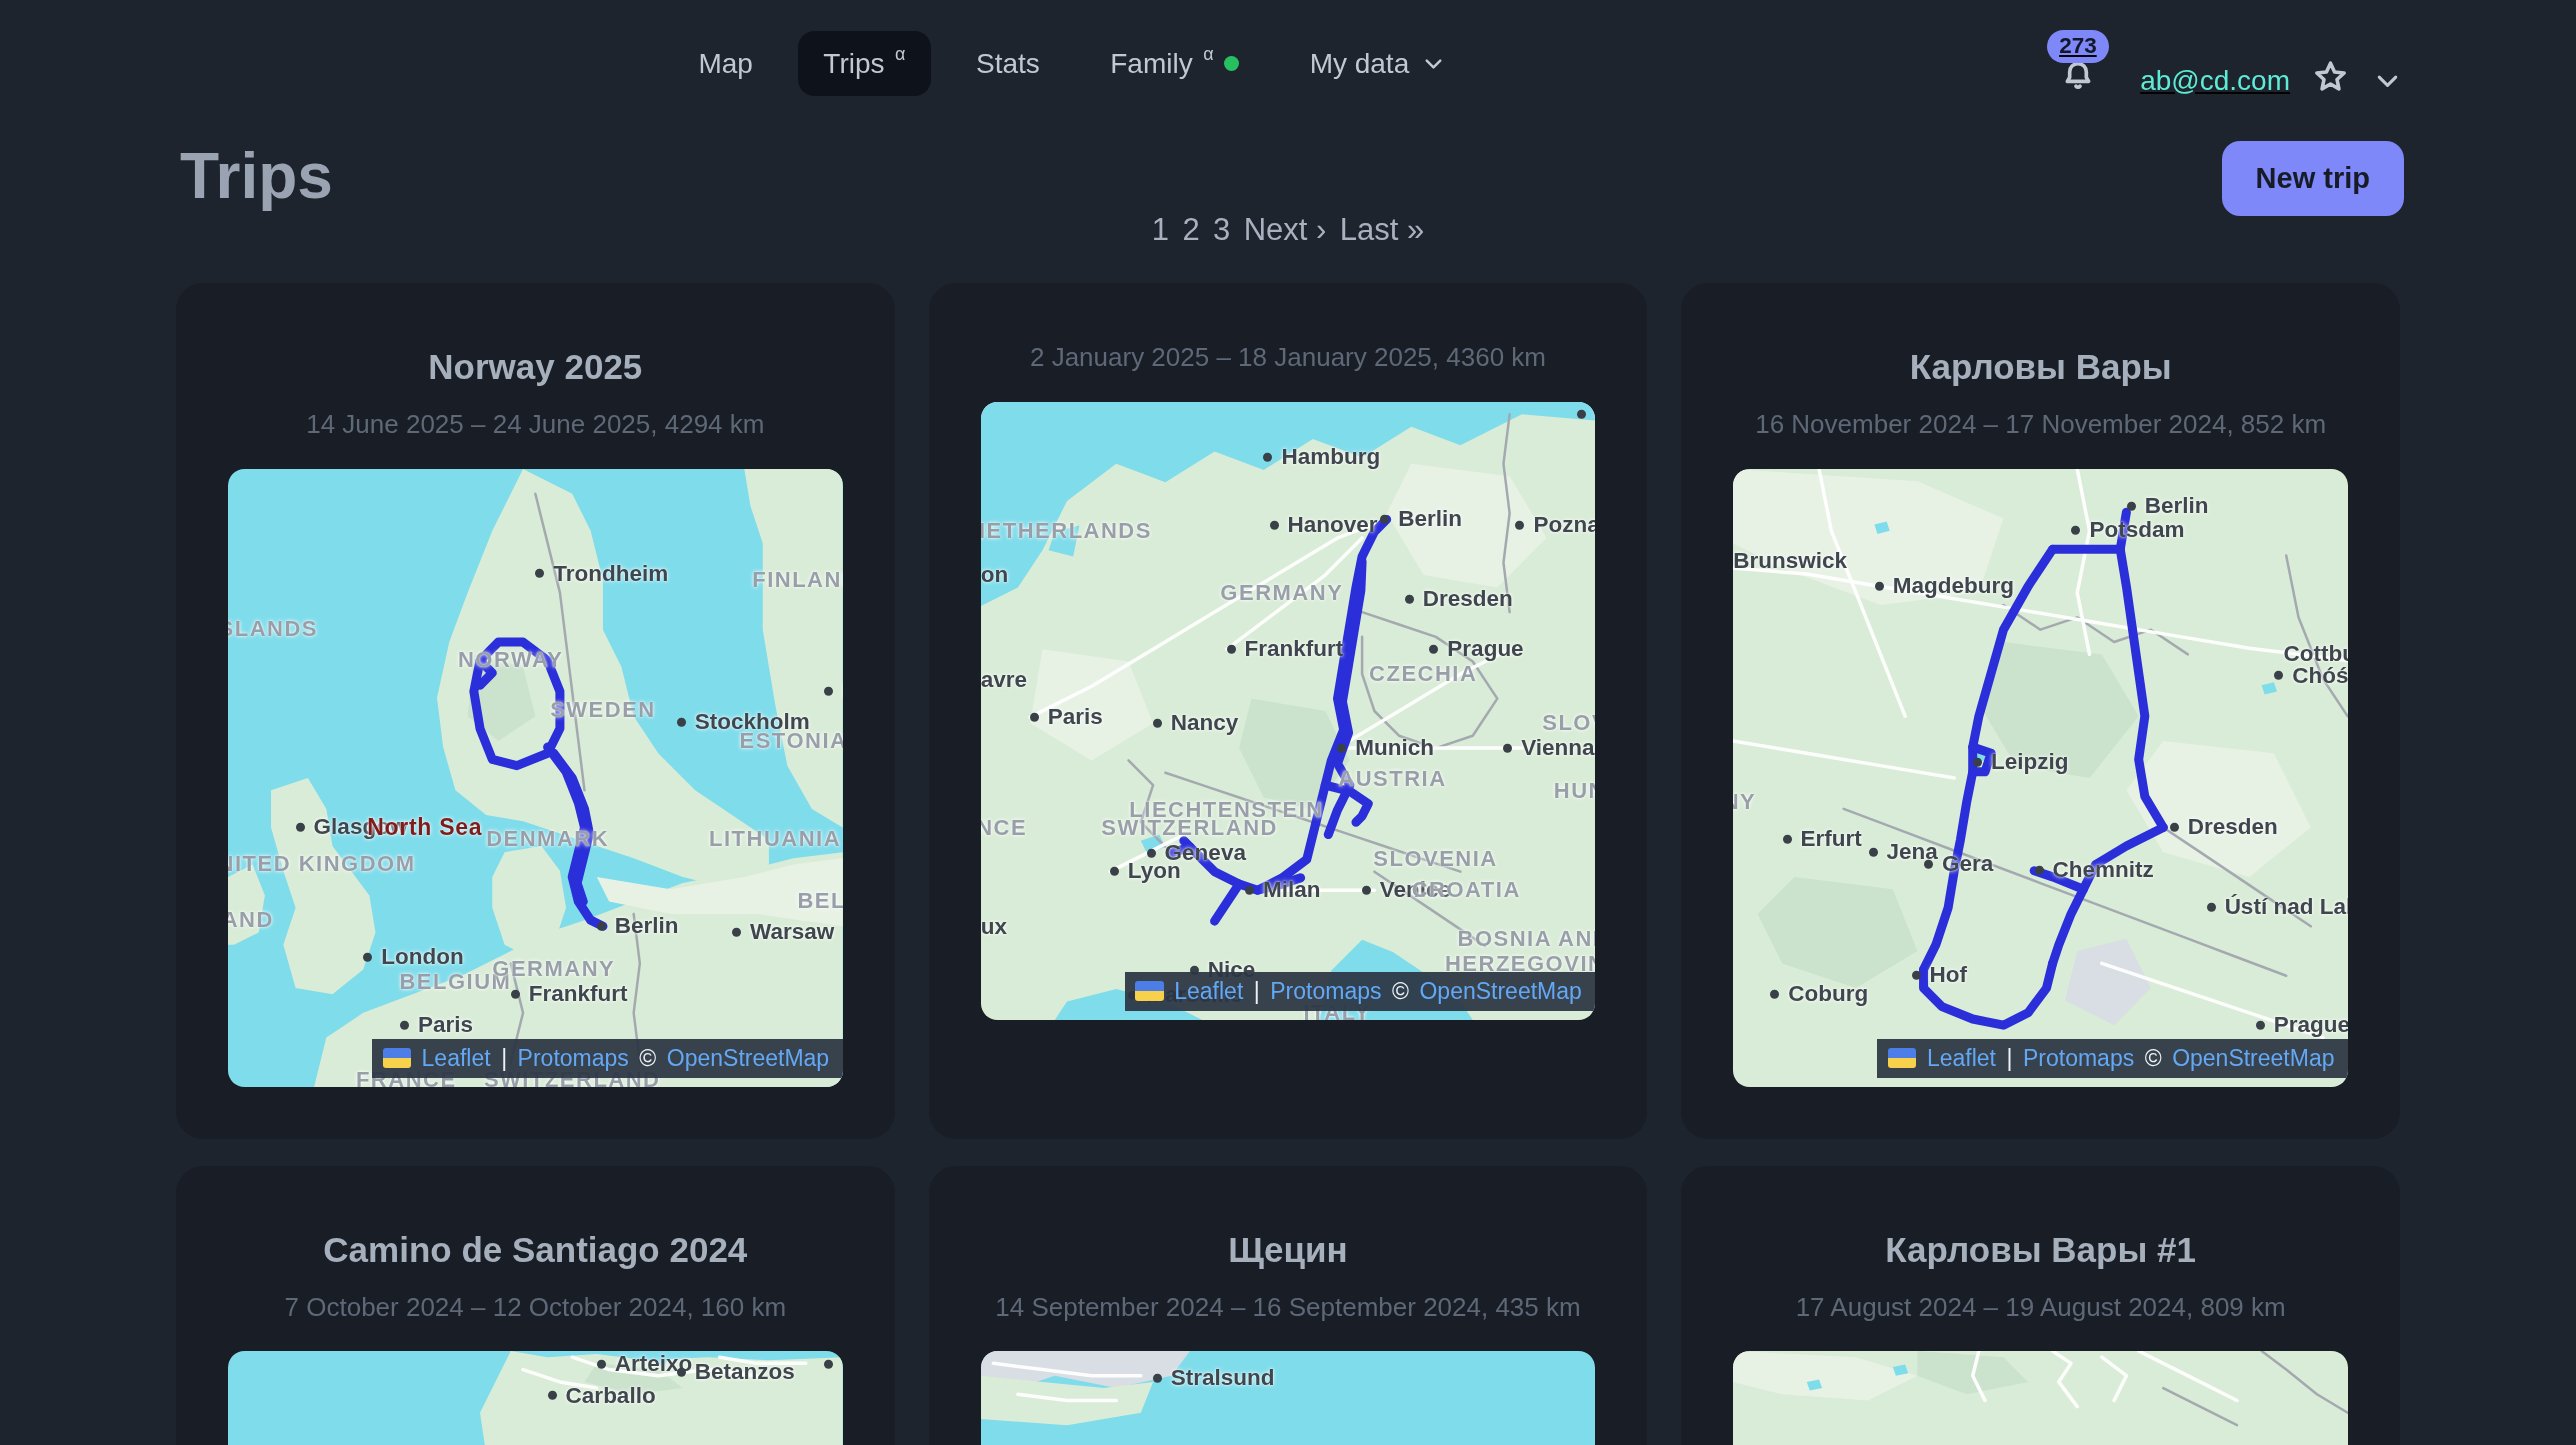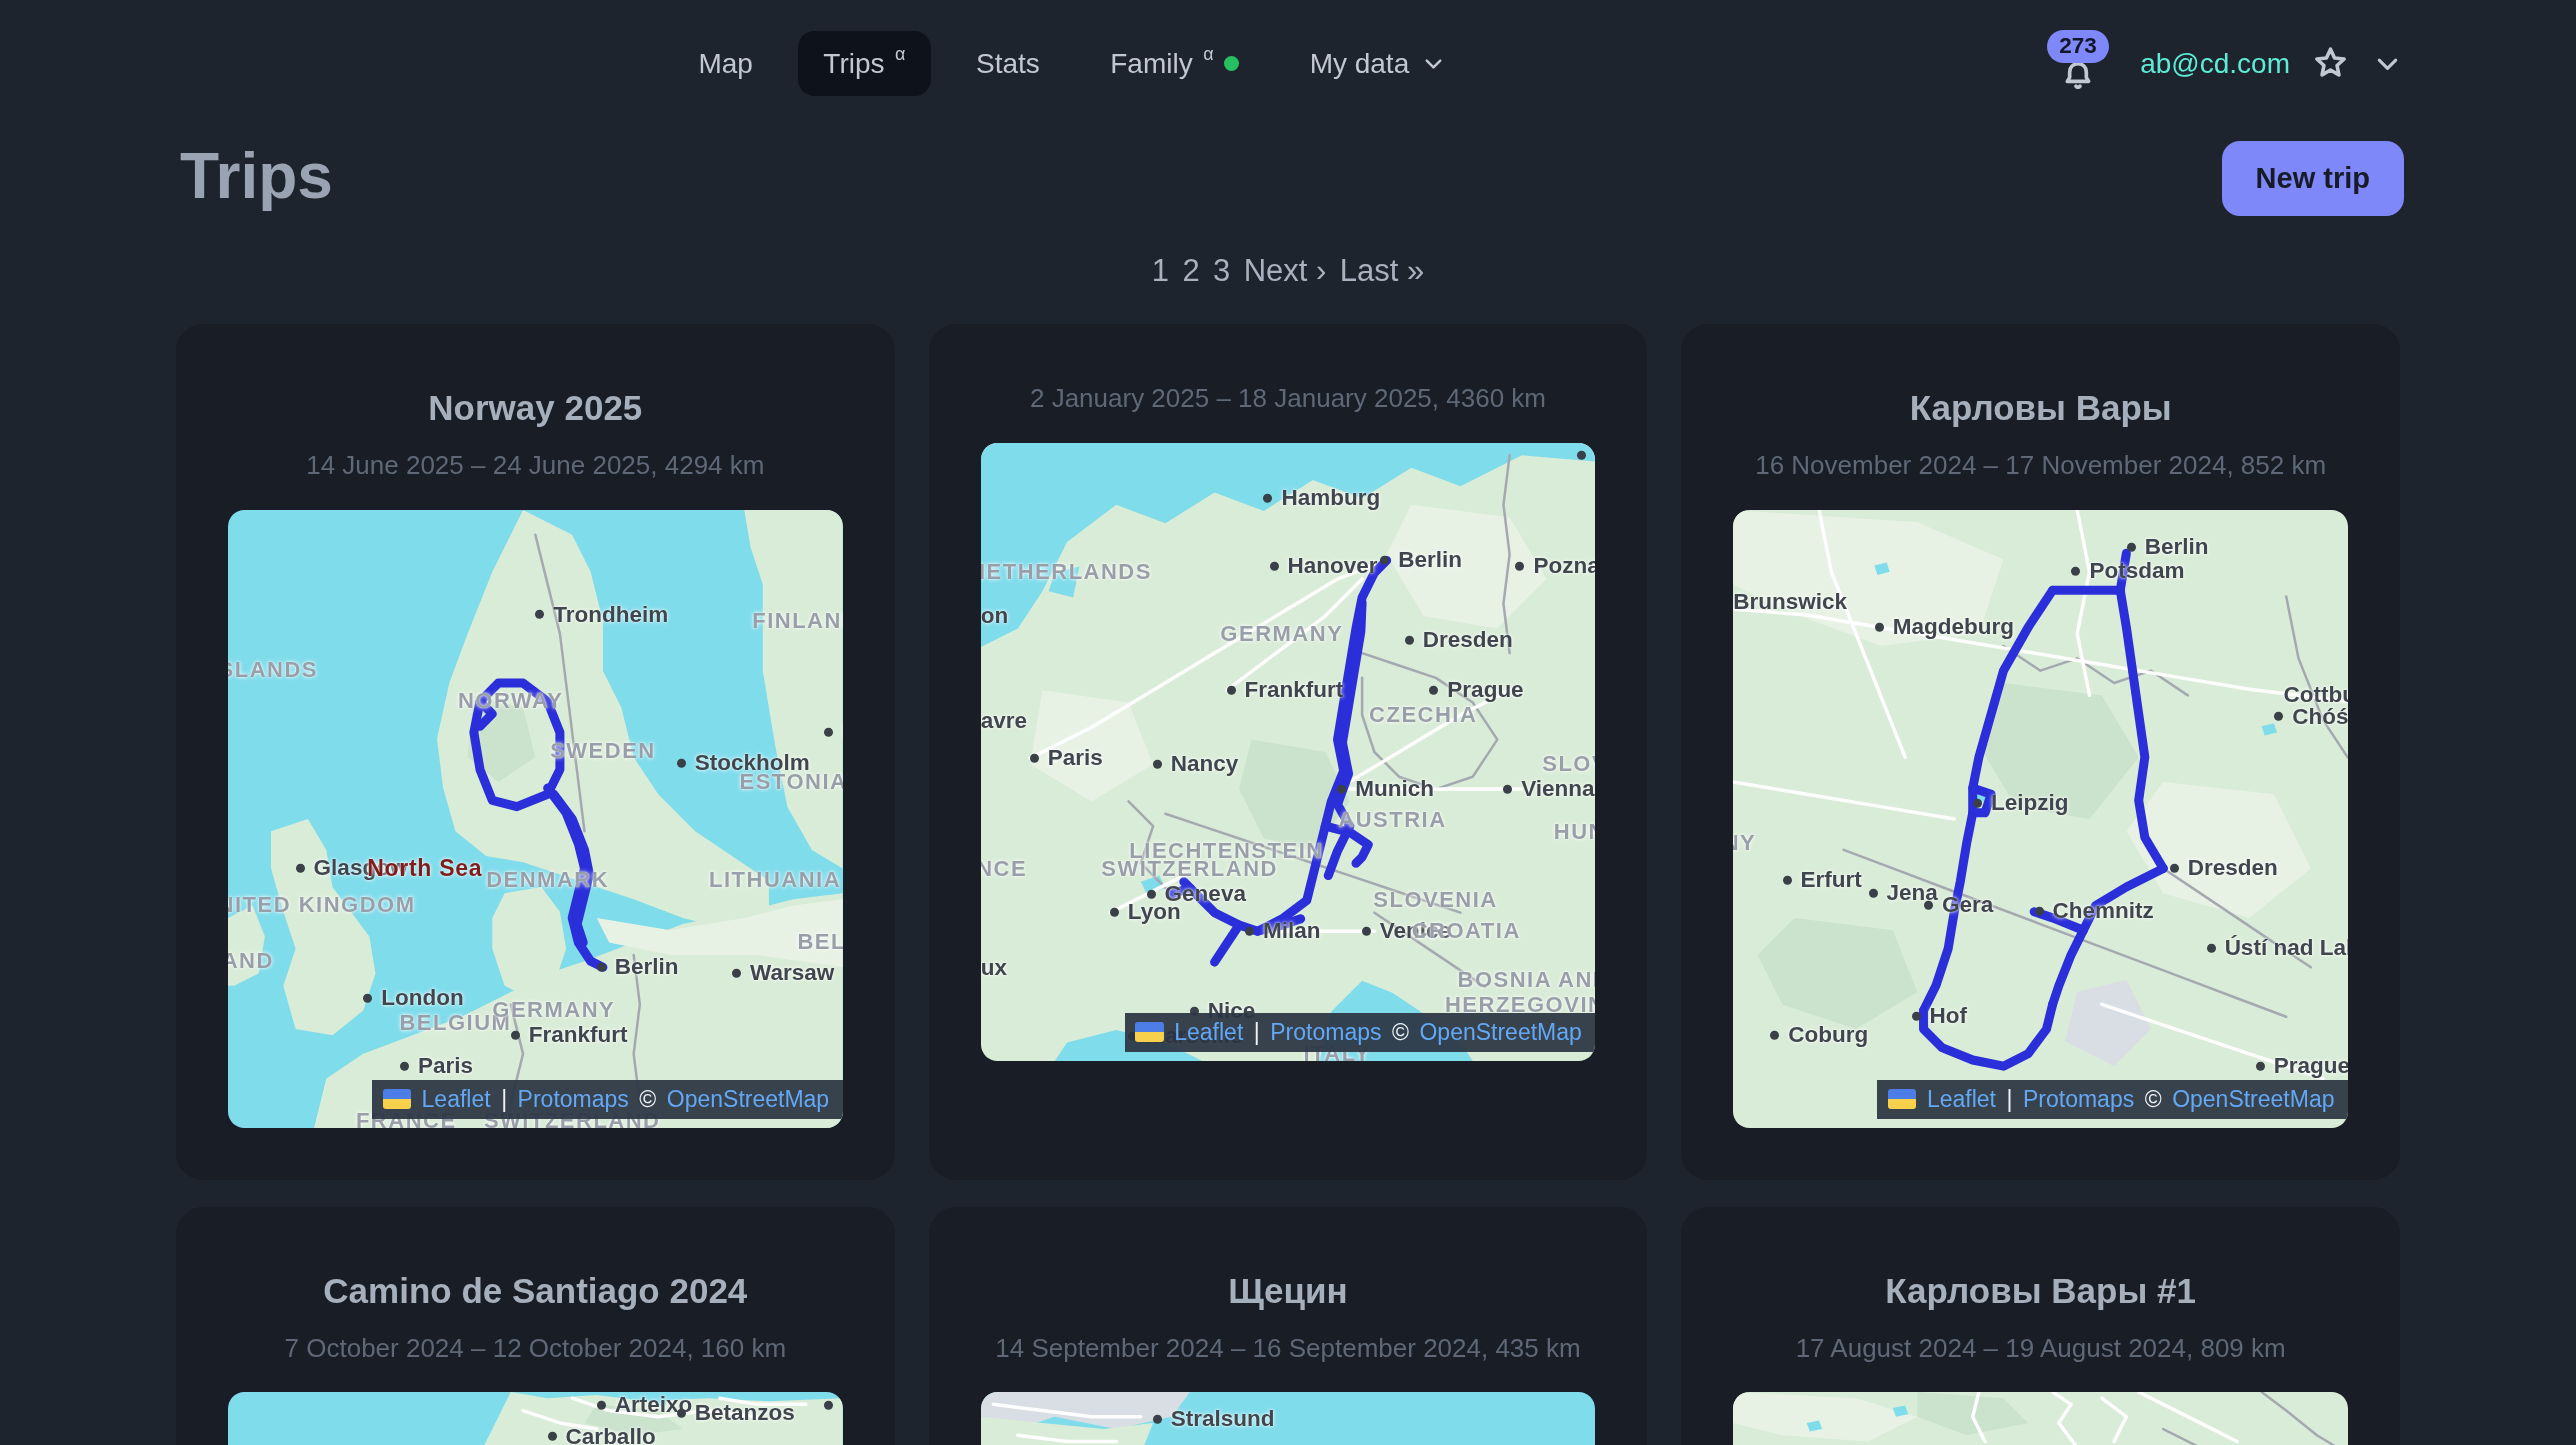--- a/index.html
+++ b/index.html
@@ -16,34 +16,34 @@
   .brand sup{font-size:21px;color:#BCC3CE;margin-left:7.5px;}
   .version-pill{border:1.5px solid #3A4250;border-radius:12px;color:#ABB3C0;
     font-size:23px;padding:9px 18px;line-height:1;}
   .icon-btn{display:inline-flex;align-items:center;justify-content:center;cursor:pointer;}
   .nav-center{display:flex;align-items:center;gap:19.5px;margin:0 auto;transform:translateX(-41px);}
   .nav-item{font-size:28px;color:#C2C8D2;padding:16.5px 25.5px;border-radius:16.5px;cursor:pointer;
     display:flex;align-items:center;gap:10.5px;white-space:nowrap;}
   .nav-item sup{font-size:18px;transform:translateY(-9px);display:inline-block;}
   .nav-item.active{background:#0E131B;}
   .status-dot{width:15px;height:15px;border-radius:50%;background:#27C061;display:inline-block;}
-  .nav-right{display:flex;align-items:center;gap:21px;}
+  .nav-right{display:flex;align-items:flex-end;gap:21px;text-decoration:underline;}
   .bell-wrap{display:flex;flex-direction:column;align-items:center;margin-right:10.5px;position:relative;}
   .badge{background:#7E88F8;color:#12182A;font-weight:bold;font-size:22.5px;
     border-radius:18px;padding:3.7px 12px;line-height:1.1;margin-bottom:-6px;z-index:2;}
   .email{font-size:28px;color:#5eead4;}
   svg.lineicon{stroke:#C2C8D2;fill:none;stroke-width:2.2;stroke-linecap:round;stroke-linejoin:round;}
   
   .page-head{position:relative;margin:36px 172px 0 180px;}
   .page-title{font-size:64px;font-weight:bold;color:#9AA3B2;margin:0;line-height:1.12;}
   .new-trip-btn{position:absolute;right:0;top:0;height:75px;padding:0 34px;
     background:#7E88F8;color:#161B26;font-size:29px;font-weight:bold;border:none;
     border-radius:18px;cursor:pointer;font-family:inherit;}
   
-  .pagination{margin-top:41px;text-align:center;font-size:31px;color:#A9B1BF;}
+  .pagination{text-align:center;font-size:31px;color:#A9B1BF;}
   .pagination span{margin:0 6.7px;cursor:pointer;}
   
   .trips-grid{margin:35px 176px 0 176px;display:grid;grid-template-columns:repeat(3,1fr);gap:27px 34px;}
   .trip-card{background:#181D26;border-radius:27px;padding:41px 52px 52px;}
   .trip-title{font-size:35px;font-weight:bold;color:#A6AFBC;text-align:center;line-height:1.4;margin:18px;}
   .trip-title.left{text-align:left;}
   .trip-dates{margin-top:18px;text-align:center;font-size:26px;color:#5E6877;}
   .trip-map{margin-top:28.5px;height:618px;border-radius:16.5px;overflow:hidden;position:relative;cursor:grab;}
   .trip-map svg.mapsvg{position:absolute;inset:0;width:100%;height:100%;display:block;}
   

